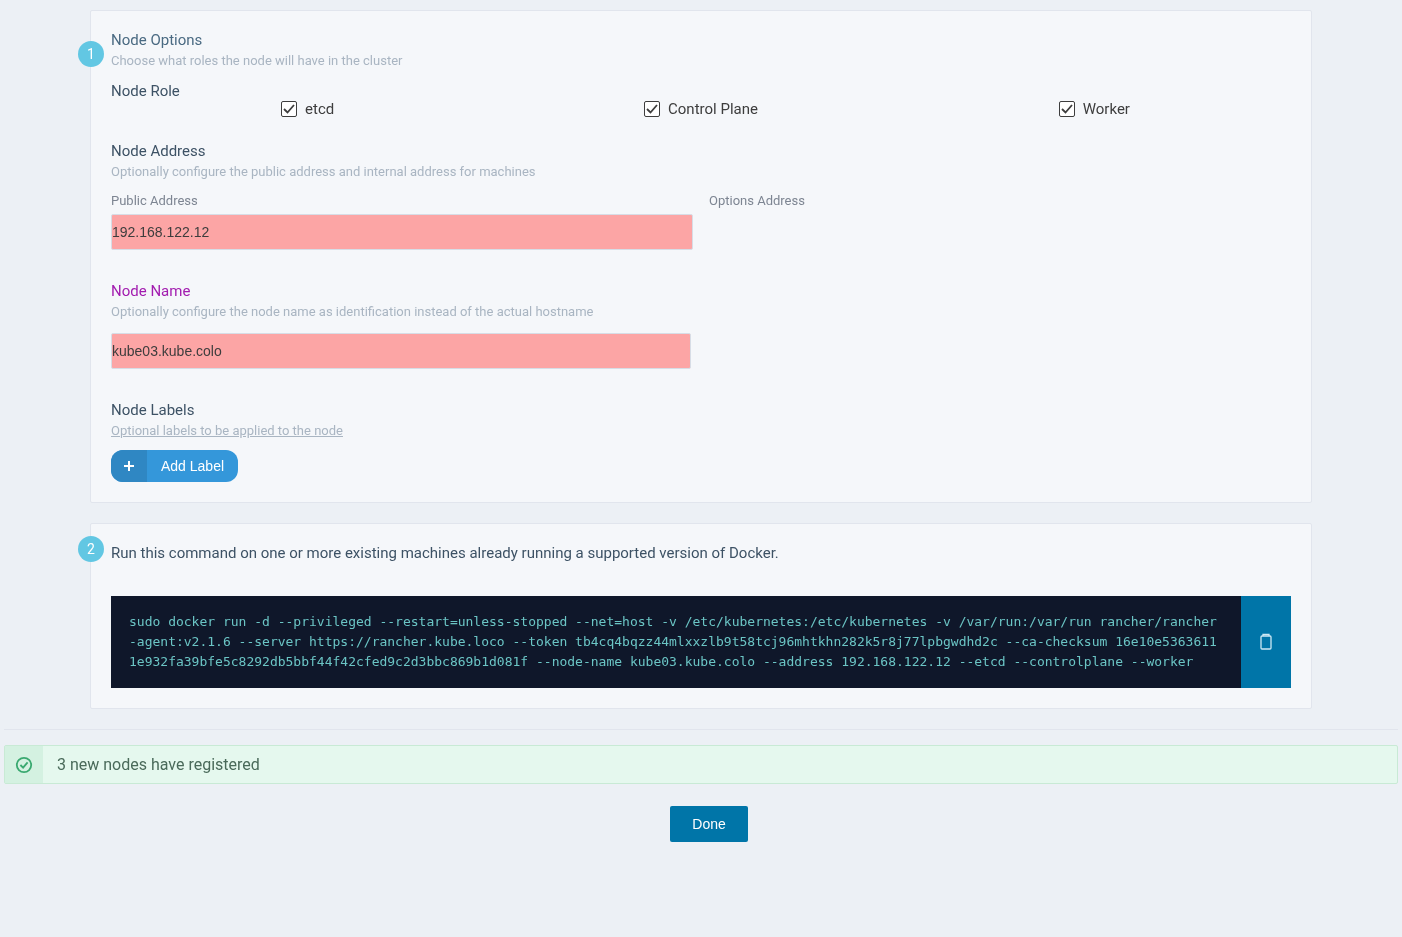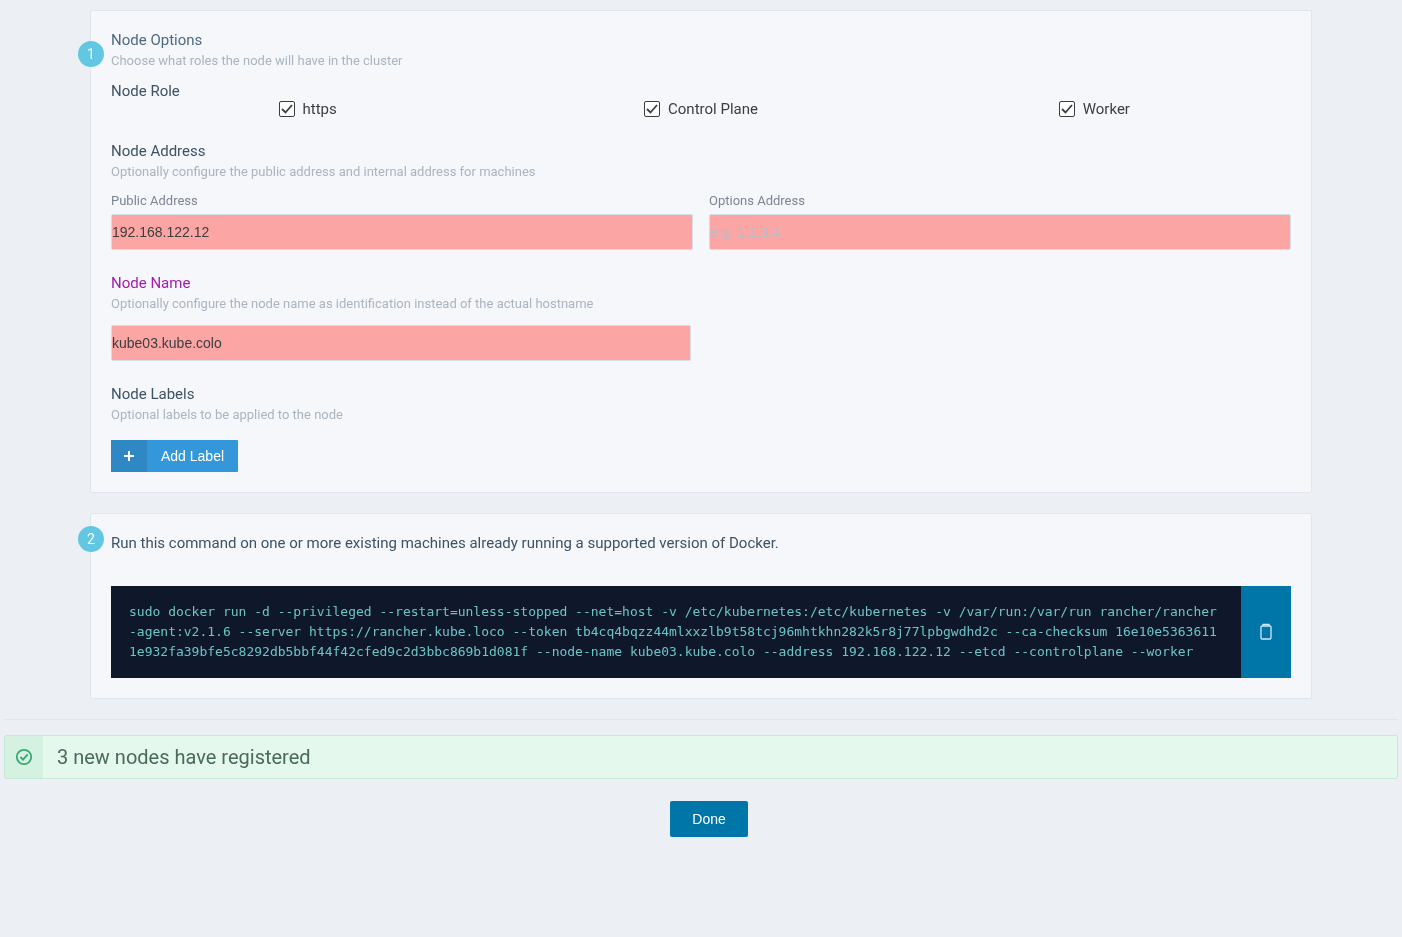--- a/index.html
+++ b/index.html
@@ -8,38 +8,38 @@
 .panel { background: #f5f7fa; border: 1px solid #e1e5ed; border-radius: 2px; margin: 10px 90px 20px 90px; padding: 20px; position: relative; }
 .step-badge { position: absolute; left: -13px; top: 32px; width: 26px; height: 26px; border-radius: 50%; background: #62c7e3; color: #fff; display: flex; align-items: center; justify-content: center; font-size: 14px; }
 .panel .step-badge { top: 30px; }
 .section-title { color: #4a6a82; font-size: 15px; font-weight: 400; }
 .section-sub { color: #a9b5c2; font-size: 13px; margin-top: 4px; margin-bottom: 14px; }
 .role-row { display: flex; margin-bottom: 24px; }
 .role-item { flex: 1; display: flex; align-items: center; justify-content: center; gap: 8px; }
 .chk { width: 16px; height: 16px; border: 1.5px solid #3d3d3d; border-radius: 2px; display: inline-flex; align-items: center; justify-content: center; cursor: pointer; background: #fff; }
 .chk svg { width: 12px; height: 12px; }
 .role-label { color: #3d3d3d; font-size: 15px; }
-.field-row { display: flex; gap: 16px; margin-bottom: 24px; }
+.field-row { display: flex; gap: 16px; margin-bottom: 32px; }
 .field { flex: 1; }
 .field.half { flex: 0 0 calc(50% - 10px); }
 .field-label { color: #7d8592; font-size: 13px; margin-bottom: 6px; display: block; }
 input[type=text] { width: 100%; padding: 9px 0; border: 1px solid #d7dde6; border-radius: 2px; background: #fca5a5; font-size: 14px; color: #3d3d3d; }
 input[type=text]::placeholder { color: #b5bdc8; }
-.btn-add { display: inline-flex; align-items: stretch; background: #3497da; color: #fff; border: none; border-radius: 1px; cursor: pointer; font-size: 14px; overflow: hidden; }
+.btn-add { display: inline-flex; align-items: stretch; background: #3497da; color: #fff; border: none; border-radius: 12px; cursor: pointer; font-size: 14px; overflow: hidden; }
 .btn-add .plus { background: #2f87c3; padding: 8px 12px; display: flex; align-items: center; }
 .btn-add .label { padding: 8px 14px; }
 .instr { color: #3d5265; font-size: 15px; margin-bottom: 34px; }
 .code-wrap { display: flex; }
 .code-block { flex: 1; background: #0f172a; color: #6bc5c5; font-family: "Menlo", "Consolas", monospace; font-size: 13px; padding: 16px 18px; line-height: 1.55; word-break: break-all; }
 .copy-btn { width: 50px; background: #0075a8; display: flex; align-items: center; justify-content: center; cursor: pointer; }
 .copy-btn svg { width: 16px; height: 18px; stroke: #cde8f3; fill: none; }
 .banner { display: flex; align-items: stretch; margin: 15px 4px 10px 4px; background: #e5f8ee; border: 1px solid #c8ead5; border-radius: 2px; }
 .banner .icon { width: 38px; display: flex; align-items: center; justify-content: center; background: #d4f1e1; }
 .banner .icon svg { width: 18px; height: 18px; stroke: #3aa970; fill: none; stroke-width: 2; }
-.banner .msg { padding: 9px 14px; color: #4a6a5a; font-size: 20px; }
+.banner .msg { padding: 9px 14px; color: #4a6a5a; font-size: 16px; }
 .done-row { text-align: center; margin: 22px 0 30px 16px; }
 .btn-done { background: #0075a8; color: #fff; border: none; padding: 10px 22px; font-size: 14px; border-radius: 2px; cursor: pointer; }
 hr.div { border: none; border-top: 1px solid #e1e5ed; margin: 15px 4px 0 4px; }
 </style>
 </head>
 <body>
 
 <div class="container">
 
   <div class="panel">
@@ -49,21 +49,21 @@
     <div class="section-sub">Choose what roles the node will have in the cluster</div>
 
     <div class="section-title" style="color:#3d5265;">Node Role</div>
     <div class="role-row">
       <div class="role-item">
         <span class="chk">
             <svg viewBox="0 0 12 12">
               <path d="M1 6 L4.5 9.5 L11 2" stroke="#3d3d3d" stroke-width="1.8" fill="none"></path>
             </svg>
           </span>
-        <span class="role-label">https</span>
+        <span class="role-label">etcd</span>
       </div>
       <div class="role-item">
         <span class="chk">
             <svg viewBox="0 0 12 12">
               <path d="M1 6 L4.5 9.5 L11 2" stroke="#3d3d3d" stroke-width="1.8" fill="none"></path>
             </svg>
           </span>
         <span class="role-label">Control Plane</span>
       </div>
       <div class="role-item">
@@ -78,34 +78,33 @@
 
     <div class="section-title" style="color:#3d5265;">Node Address</div>
     <div class="section-sub">Optionally configure the public address and internal address for machines</div>
     <div class="field-row">
       <div class="field">
         <span class="field-label">Public Address</span>
         <input type="text" value="192.168.122.12" style="">
       </div>
       <div class="field">
         <span class="field-label">Options Address</span>
-        <input type="text" placeholder="e.g. 1.2.3.4" style="">
       </div>
     </div>
 
     <div class="section-title" style="color:#a21caf;">Node Name</div>
     <div class="section-sub">Optionally configure the node name as identification instead of the actual hostname</div>
     <div class="field-row">
       <div class="field half">
         <input type="text" value="kube03.kube.colo" style="">
       </div>
     </div>
 
     <div class="section-title" style="color:#3d5265;">Node Labels</div>
-    <div class="section-sub" style="margin-bottom:18px;">Optional labels to be applied to the node</div>
+    <div class="section-sub" style="margin-bottom:12px;text-decoration:underline;">Optional labels to be applied to the node</div>
     <button class="btn-add">
       <span class="plus">
           <svg width="12" height="12" viewBox="0 0 12 12">
             <path d="M6 1 V11 M1 6 H11" stroke="#fff" stroke-width="2"></path>
           </svg>
         </span>
       <span class="label">Add Label</span>
     </button>
   </div>
 

